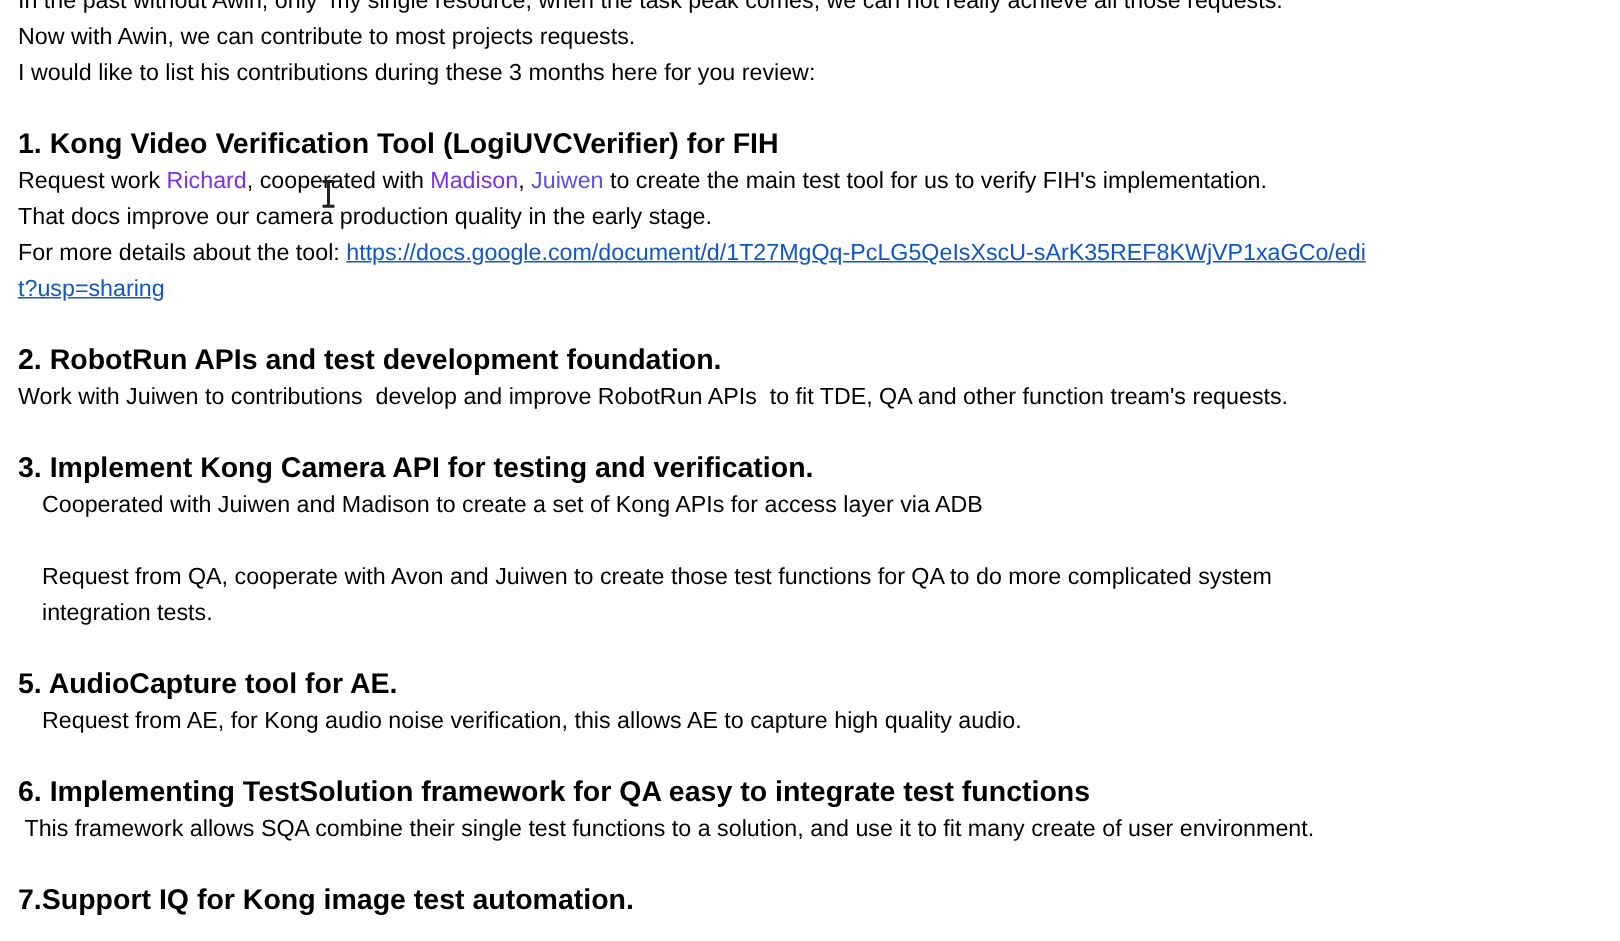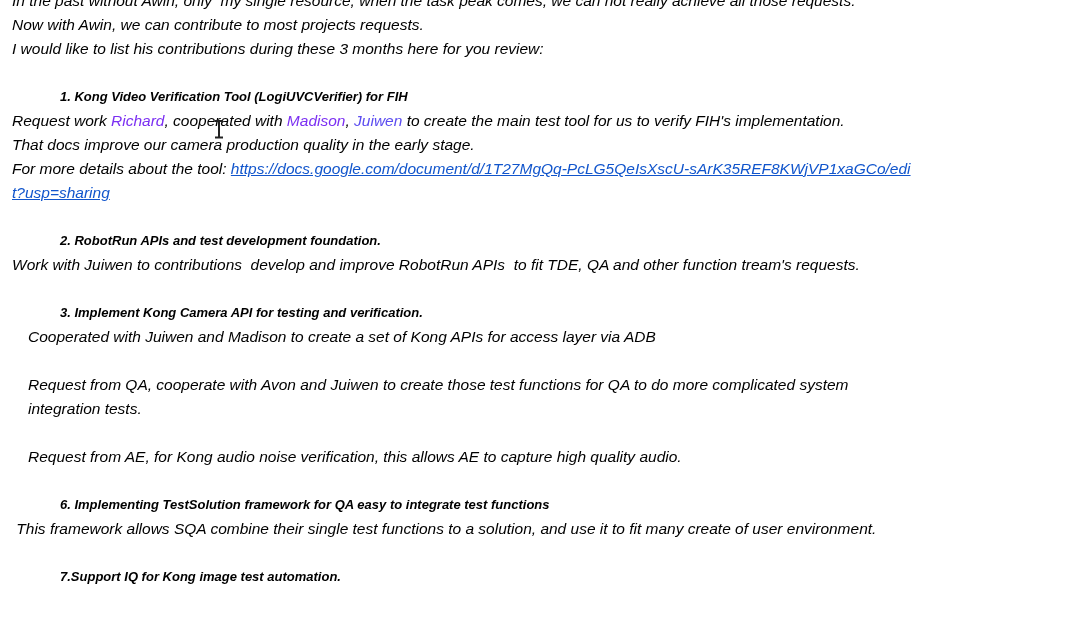--- a/index.html
+++ b/index.html
@@ -14,21 +14,20 @@
     font-family: "Liberation Sans", sans-serif;
     color: #000000;
   }
   .page {
     position: relative;
     width: 924px;
     height: 627px;
     background: #ffffff;
     padding: 0;
     box-sizing: border-box;
-    font-style: italic;
   }
   .doc {
     padding: 0 12px 0 12px;
     box-sizing: border-box;
   }
   .line {
     font-size: 15.5px;
     line-height: 24px;
     color: #000000;
     white-space: pre-wrap;
@@ -41,25 +40,24 @@
     font-size: 15.5px;
     position: relative;
   }
   .clip-top .inner {
     position: relative;
     top: -11px;
     display: block;
   }
   .spacer-md { height: 24px; }
   .heading {
-    font-size: 13px;
+    font-size: 19px;
     line-height: 24px;
     font-weight: bold;
     color: #000000;
-    margin-left: 48px;
   }
   .mention {
     color: #7b2ff2;
   }
   .mention-blue {
     color: #5b4cf0;
   }
   .link {
     color: #1155cc;
     text-decoration: underline;
@@ -124,20 +122,21 @@
 
     <div class="heading">3. Implement Kong Camera API for testing and verification.</div>
     <div class="line indent">Cooperated with Juiwen and Madison to create a set of Kong APIs for access layer via ADB</div>
 
     <div class="spacer-md"></div>
 
     <div class="line indent">Request from QA, cooperate with Avon and Juiwen to create those test functions for QA to do more complicated system integration tests.</div>
 
     <div class="spacer-md"></div>
 
+    <div class="heading">5. AudioCapture tool for AE.</div>
     <div class="line indent">Request from AE, for Kong audio noise verification, this allows AE to capture high quality audio.</div>
 
     <div class="spacer-md"></div>
 
     <div class="heading">6. Implementing TestSolution framework for QA easy to integrate test functions</div>
     <div class="line"> This framework allows SQA combine their single test functions to a solution, and use it to fit many create of user environment.</div>
 
     <div class="spacer-md"></div>
 
     <div class="heading">7.Support IQ for Kong image test automation.</div>

